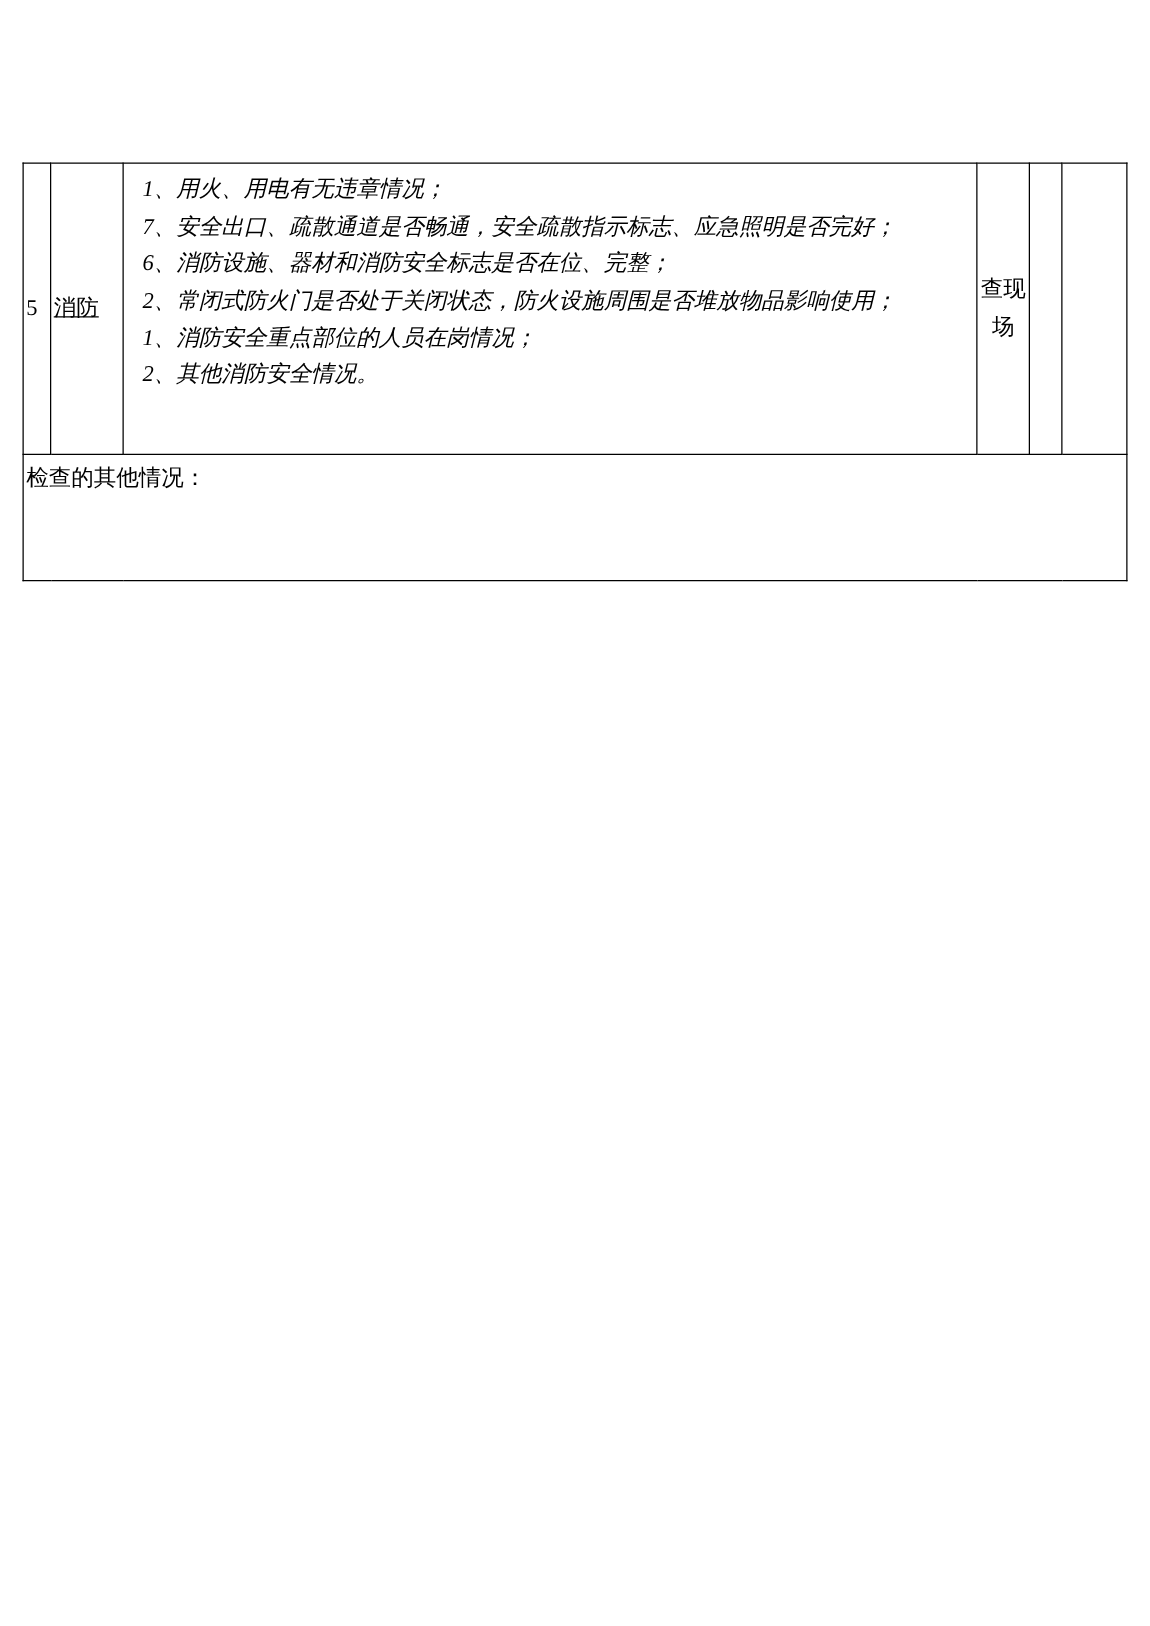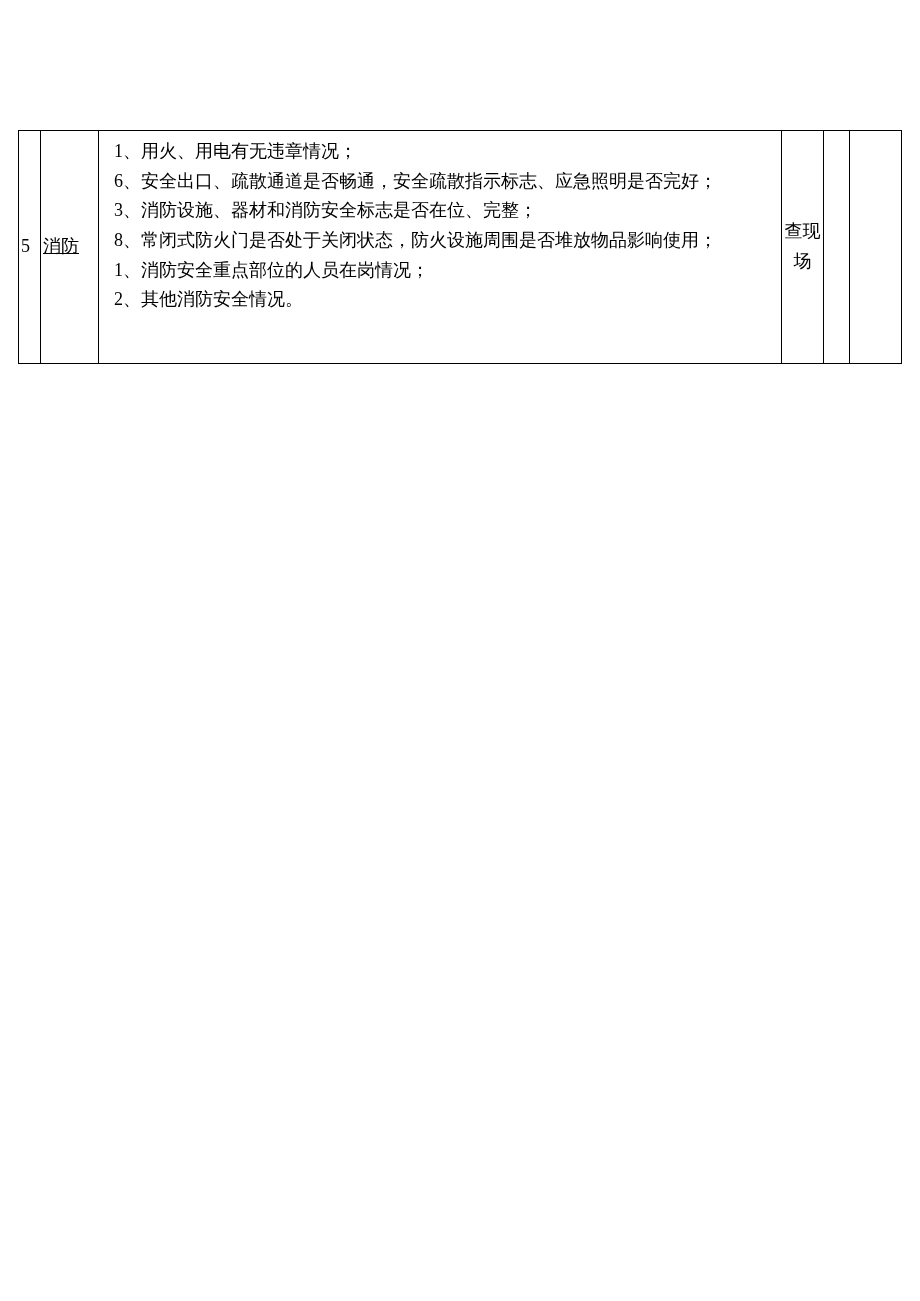--- a/index.html
+++ b/index.html
@@ -52,42 +52,48 @@
     .col-blank2 {
       width: 52px;
     }
     .other-row td {
       padding: 4px 2px 66px 2px;
       vertical-align: top;
       text-align: left;
     }
     .content-line {
       text-indent: 0.5em;
+      font-style: italic;
     }
   </style>
 </head>
 <body>
 
 <table>
   <tbody>
       <tr>
     <td class="col-num">
       <span>5</span>
     </td>
     <td class="col-cat">
       <span>消防</span>
     </td>
     <td class="col-content">
       <div class="content-line">1、用火、用电有无违章情况；</div>
-      <div class="content-line">6、安全出口、疏散通道是否畅通，安全疏散指示标志、应急照明是否完好；</div>
-      <div class="content-line">3、消防设施、器材和消防安全标志是否在位、完整；</div>
-      <div class="content-line">8、常闭式防火门是否处于关闭状态，防火设施周围是否堆放物品影响使用；</div>
+      <div class="content-line">7、安全出口、疏散通道是否畅通，安全疏散指示标志、应急照明是否完好；</div>
+      <div class="content-line">6、消防设施、器材和消防安全标志是否在位、完整；</div>
+      <div class="content-line">2、常闭式防火门是否处于关闭状态，防火设施周围是否堆放物品影响使用；</div>
       <div class="content-line">1、消防安全重点部位的人员在岗情况；</div>
       <div class="content-line">2、其他消防安全情况。</div>
     </td>
     <td class="col-method">
       <span>查现场</span>
     </td>
     <td class="col-blank1"></td>
     <td class="col-blank2"></td>
   </tr>
+  <tr class="other-row">
+    <td colspan="6">
+      <span>检查的其他情况：</span>
+    </td>
+  </tr>
 </tbody>
   </table>
 
 </body></html>

